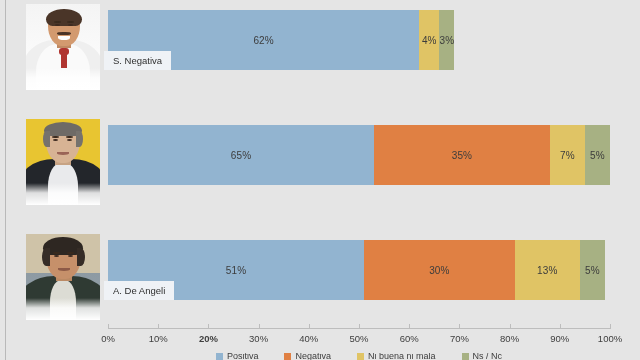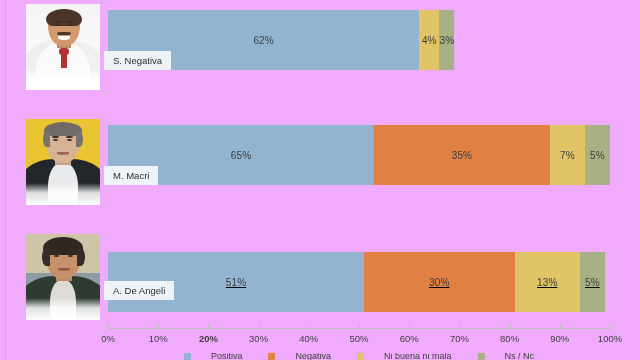--- a/index.html
+++ b/index.html
@@ -5,21 +5,21 @@
   * { box-sizing: border-box; margin: 0; padding: 0; }
   html, body {
     width: 640px; height: 360px;
     background: #ffffff;
     font-family: "Liberation Sans", sans-serif;
     overflow: hidden;
   }
   #stage {
     position: relative;
     width: 640px; height: 360px;
-    background: #f0abfc;
+    background: #e5e5e5;
   }
   
   .left-rule {
     position: absolute;
     left: 5px; top: 0;
     width: 1px; height: 360px;
     background: #b9b9b9;
   }
   .photo-wrap {
     position: absolute;
@@ -86,21 +86,21 @@
     width: 502px; height: 332px;
   }
   .bar {
     position: absolute;
     left: 0; width: 100%;
     height: 60px;
     display: flex;
   }
   .bar-r1 { top: 10px; }
   .bar-r2 { top: 125px; }
-  .bar-r3 { top: 252px; text-decoration: underline; }
+  .bar-r3 { top: 240px; }
 
   .seg {
     position: relative;
     height: 100%;
     display: flex;
     align-items: center;
     justify-content: center;
     overflow: visible;
   }
   .seg span {
@@ -156,21 +156,21 @@
   
   #legend {
     position: absolute;
     left: 108px; top: 353px;
     width: 502px; height: 7px;
     display: flex;
     justify-content: center;
     gap: 26px;
     overflow: hidden;
   }
-  .lg-item { display: flex; align-items: center; gap: 20px; }
+  .lg-item { display: flex; align-items: center; gap: 4px; }
   .lg-swatch { width: 7px; height: 7px; }
   .lg-text { font-size: 9px; color: #3c3c3c; line-height: 9px; white-space: nowrap; }
 </style>
 </head>
 <body>
 
 <div id="stage">
 
   <div class="left-rule"></div>
 
@@ -264,23 +264,20 @@
       </div>
       <div class="seg" style="background:#e08043; width:35%;">
         <span>35%</span>
       </div>
       <div class="seg" style="background:#e0c465; width:7%;">
         <span>7%</span>
       </div>
       <div class="seg" style="background:#a7b183; width:5%;">
         <span>5%</span>
       </div>
-    </div>
-    <div class="name-tag tag-r2">
-      <span>M. Macri</span>
     </div>
 
     <div class="bar bar-r3">
       <div class="seg" style="background:#92b4d0; width:51%;">
         <span>51%</span>
       </div>
       <div class="seg" style="background:#e08043; width:30%;">
         <span>30%</span>
       </div>
       <div class="seg" style="background:#e0c465; width:13%;">

